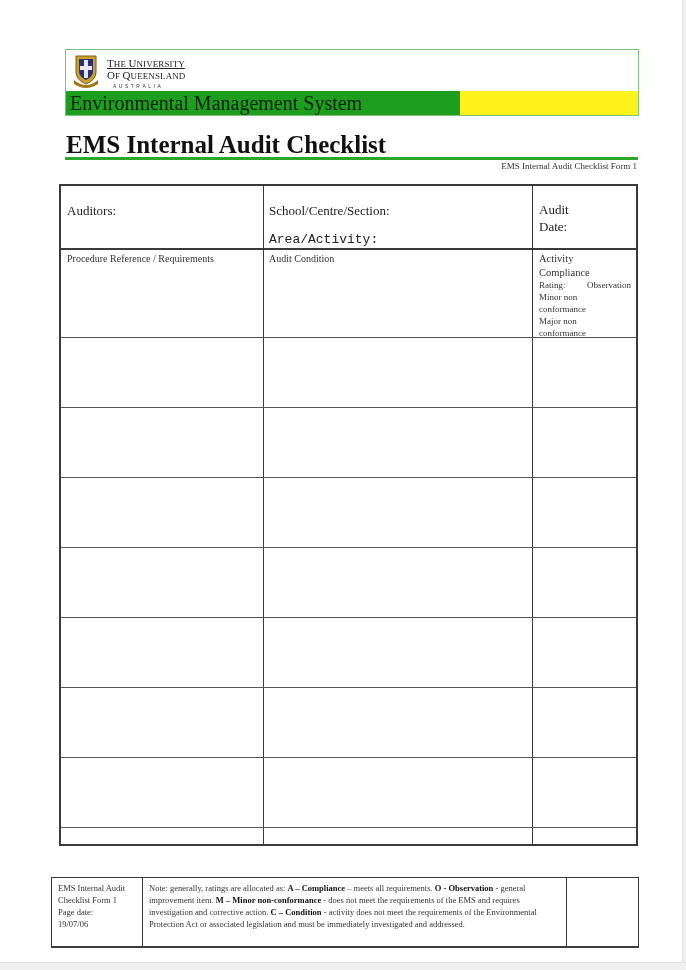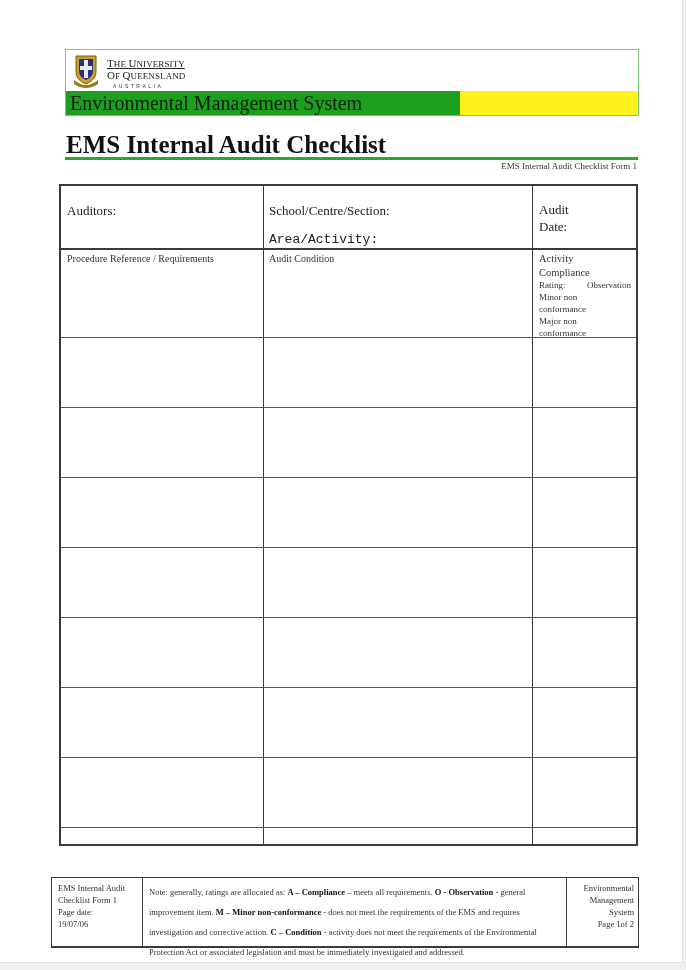--- a/index.html
+++ b/index.html
@@ -85,21 +85,21 @@
       position: absolute; left: 51px; top: 858px; width: 588px; height: 71px;
       border: 1px solid #3a3a3a; border-bottom-width: 2px; box-sizing: border-box; margin-top: 19px;
     }
     .fvline { position: absolute; top: 0; bottom: 0; width: 1px; background: #3a3a3a; }
     .fv1 { left: 90px; }
     .fv2 { left: 514px; }
     .f-left {
       position: absolute; left: 6px; top: 4px; width: 82px; font-size: 8.5px; line-height: 12px; color: #333;
     }
     .f-note {
-      position: absolute; left: 97px; top: 4px; width: 412px; font-size: 8.5px; line-height: 20px; color: #333;
+      position: absolute; left: 97px; top: 4px; width: 412px; font-size: 8.5px; line-height: 12px; color: #333;
     }
     .f-note b { color: #111; }
     .f-right {
       position: absolute; left: 518px; top: 4px; width: 64px; font-size: 8.5px; line-height: 12px;
       color: #333; text-align: right;
     }
     .f-right div, .f-left div { white-space: nowrap; }
   </style>
 </head>
 <body>
@@ -199,19 +199,13 @@
 <div class="footer">
   <div class="fvline fv1"></div>
   <div class="fvline fv2"></div>
   <div class="f-left">
     <div>EMS Internal Audit</div>
     <div>Checklist Form 1</div>
     <div>Page date:</div>
     <div>19/07/06</div>
   </div>
   <div class="f-note"><span>Note:  generally, ratings are allocated as:  </span><b>A – Compliance</b><span> – meets all requirements. </span><b>O - Observation</b><span> - general improvement item.  </span><b>M – Minor non-conformance</b><span> - does not meet the requirements of the EMS and requires investigation and corrective action.  </span><b>C – Condition</b><span> - activity does not meet the requirements of the Environmental Protection Act or associated legislation and must be immediately investigated and addressed.</span></div>
-  <div class="f-right">
-    <div>Environmental</div>
-    <div>Management</div>
-    <div>System</div>
-    <div>Page 1of 2</div>
-  </div>
 </div>
 
 </body></html>

